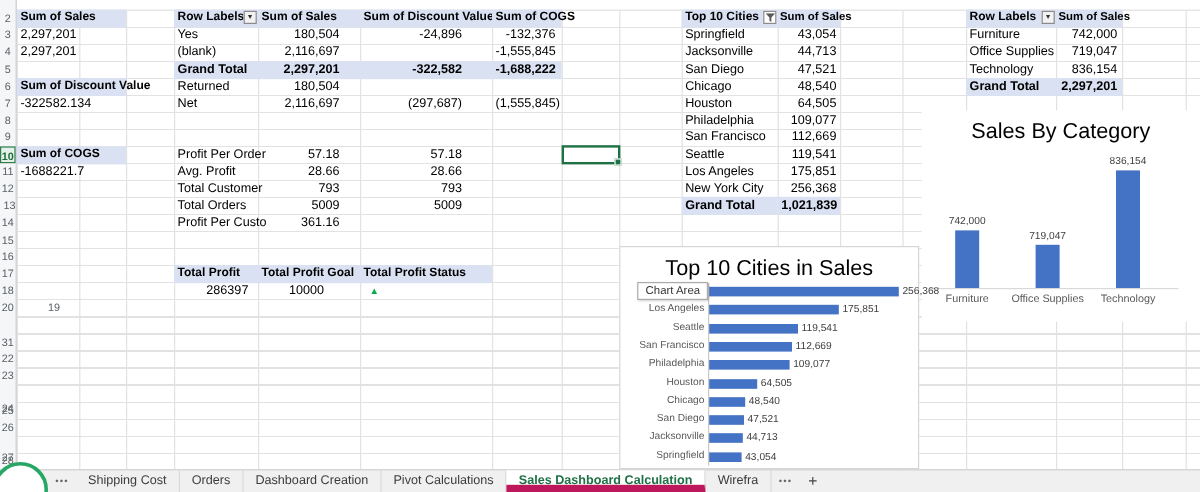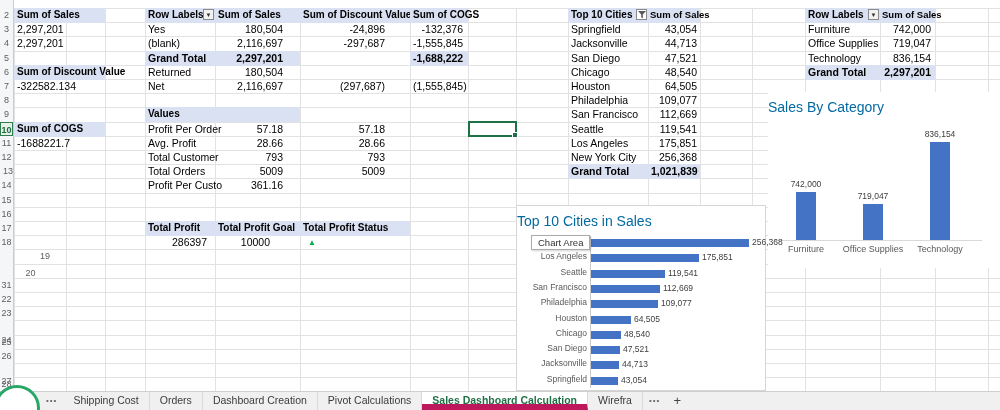--- a/index.html
+++ b/index.html
@@ -38,22 +38,22 @@
   #active-cell { position:absolute; left:468px; top:121px; width:49px; height:16px;
     border:2px solid #1E7145; background:transparent; z-index:5; }
   #active-cell::after { content:""; position:absolute; right:-3px; bottom:-3px; width:4px; height:4px;
     background:#1E7145; border:1px solid #fff; }
 
   
   #category-chart { position:absolute; left:768px; top:92px; width:232px; height:176px;
     background:#fff; z-index:4; }
   #cities-chart { position:absolute; left:516px; top:205px; width:250px; height:186px;
     background:#fff; border:1px solid #D6D6D6; z-index:4; }
-  .chart-title { position:absolute; left:0; right:0; top:7px; text-align:left;
-    font-size:14px; color:#0369a1; }
+  .chart-title { position:absolute; left:0; right:0; top:7px; text-align:center;
+    font-size:18px; color:#000000; }
   .plot { position:absolute; left:0; top:0; right:0; bottom:0; }
   .axis-v { position:absolute; left:73px; top:30px; width:1px; height:152px; background:#C9C9C9; }
   .axis-h { position:absolute; left:6px; top:148px; width:208px; height:1px; background:#D9D9D9; }
   .chart-tooltip { position:absolute; left:14px; top:29px; background:#fff; border:1px solid #ABABAB;
     padding:1px 6px; font-size:9.5px; color:#333; z-index:6; box-shadow:1px 1px 2px rgba(0,0,0,0.18); }
 
   
   #tabbar { position:absolute; left:0; top:391px; width:1000px; height:19px; background:#F0F0F0;
     border-top:1px solid #CFCFCF; display:flex; align-items:stretch; padding-left:40px;
     font-size:10.5px; z-index:5; }
@@ -105,21 +105,21 @@
       <div class="rownum selrow" style="top: 121.6px;">10</div>
       <div class="rownum" style="top: 135.8px;">11</div>
       <div class="rownum" style="top: 150px;">12</div>
       <div class="rownum" style="top: 164.2px; text-align: right;">13</div>
       <div class="rownum" style="top: 178.4px;">14</div>
       <div class="rownum" style="top: 192.6px;">15</div>
       <div class="rownum" style="top: 206.8px;">16</div>
       <div class="rownum" style="top: 221px;">17</div>
       <div class="rownum" style="top: 235.2px;">18</div>
       <div class="rownum" style="top: 249.4px; padding-left: 40px;">19</div>
-      <div class="rownum" style="top: 266px; margin-left: 24px;">20</div>
+      <div class="rownum" style="top: 249px;">20</div>
       <div class="rownum" style="top: 277.8px;">31</div>
       <div class="rownum" style="top: 292px;">22</div>
       <div class="rownum" style="top: 306.2px;">23</div>
       <div class="rownum" style="top: 320.4px; margin-top: 13px;">24</div>
       <div class="rownum" style="top: 334.6px;">25</div>
       <div class="rownum" style="top: 348.8px;">26</div>
       <div class="rownum" style="top: 374px;">27</div>
       <div class="rownum" style="top: 377.2px;">28</div>
     </div>
 
@@ -139,36 +139,35 @@
   <div class="c hd" style="left:300px;top:8px;width:110px">Sum of Discount Value</div>
   <div class="c hd" style="left:410px;top:8px;width:58px">Sum of COGS</div>
 
   <div class="c" style="left:145px;top:22px;width:70px">Yes</div>
   <div class="c r" style="left:215px;top:22px;width:85px;padding-right:17px">180,504</div>
   <div class="c r" style="left:300px;top:22px;width:110px;padding-right:25px">-24,896</div>
   <div class="c r" style="left:410px;top:22px;width:58px;padding-right:5px">-132,376</div>
 
   <div class="c" style="left:145px;top:36px;width:70px">(blank)</div>
   <div class="c r" style="left:215px;top:36px;width:85px;padding-right:17px">2,116,697</div>
-  <div class="c r" style="left:300px;top:36px;width:110px;padding-right:25px">-297,687</div>
   <div class="c r" style="left:410px;top:36px;width:58px;padding-right:5px">-1,555,845</div>
 
   <div class="c gt" style="left:145px;top:51px;width:70px">Grand Total</div>
   <div class="c gt r" style="left:215px;top:51px;width:85px;padding-right:17px">2,297,201</div>
+  <div class="c gt r" style="left:300px;top:51px;width:110px;padding-right:25px">-322,582</div>
   <div class="c gt r" style="left:410px;top:51px;width:58px;padding-right:5px">-1,688,222</div>
 
   <div class="c" style="left:145px;top:65px;width:70px">Returned</div>
   <div class="c r" style="left:215px;top:65px;width:85px;padding-right:17px">180,504</div>
 
   <div class="c" style="left:145px;top:79px;width:70px">Net</div>
   <div class="c r" style="left:215px;top:79px;width:85px;padding-right:17px">2,116,697</div>
   <div class="c r" style="left:300px;top:79px;width:110px;padding-right:25px">(297,687)</div>
   <div class="c r" style="left:410px;top:79px;width:58px;padding-right:5px">(1,555,845)</div>
 
-  <div class="c hd" style="left:145px;top:107px;width:155px">Values</div>
 
   <div class="c" style="left:145px;top:122px;width:70px">Profit Per Order</div>
   <div class="c r" style="left:215px;top:122px;width:85px;padding-right:17px">57.18</div>
   <div class="c r" style="left:300px;top:122px;width:110px;padding-right:25px">57.18</div>
 
   <div class="c" style="left:145px;top:136px;width:70px">Avg. Profit</div>
   <div class="c r" style="left:215px;top:136px;width:85px;padding-right:17px">28.66</div>
   <div class="c r" style="left:300px;top:136px;width:110px;padding-right:25px">28.66</div>
 
   <div class="c" style="left:145px;top:150px;width:70px">Total Customer</div>

